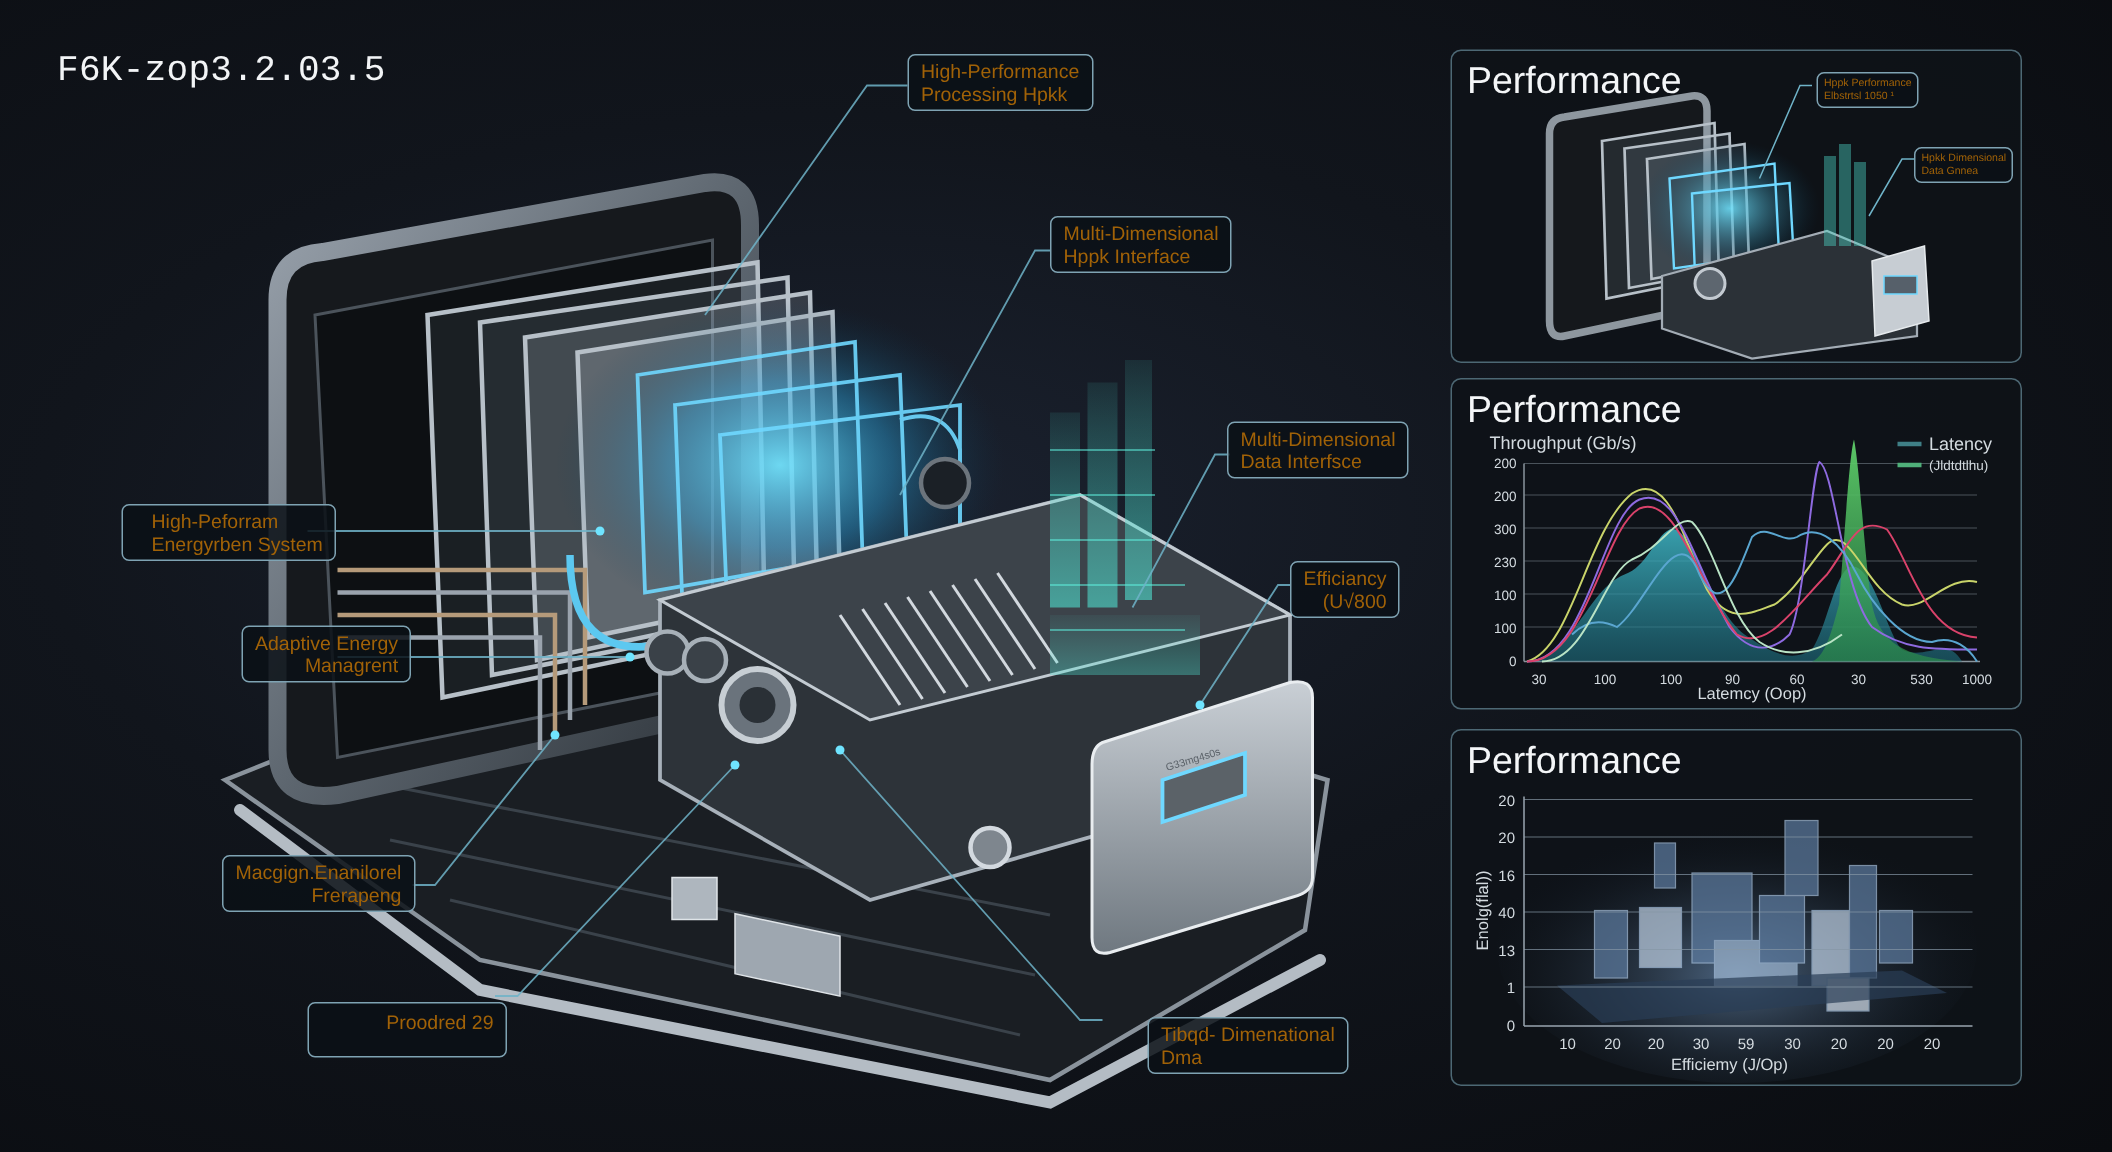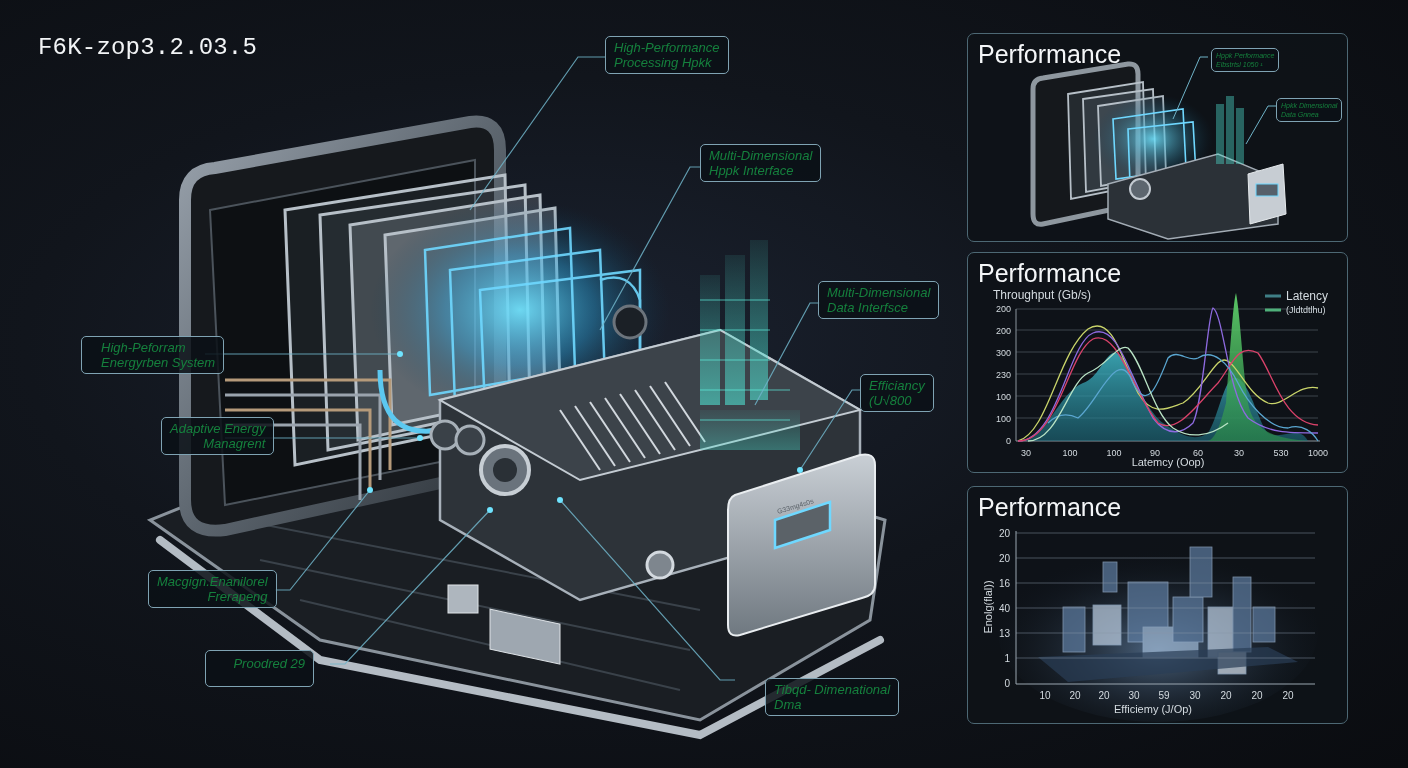--- a/index.html
+++ b/index.html
@@ -15,26 +15,25 @@
     font-size: 24px; color: #f2f4f6; letter-spacing: 0.2px; font-family: Liberation Mono, monospace;
   }
   
   .device-stage { position: absolute; left: 0; top: 0; width: 960px; height: 768px; }
   .device-svg { position: absolute; left: 0; top: 0; }
   .callout {
     position: absolute;
     border: 1.5px solid #7fa3b3;
     border-radius: 5px;
     background: rgba(10, 16, 22, 0.85);
-    color: #15803d;
+    color: #a16207;
     font-size: 13px;
     line-height: 15px;
     padding: 3px 8px;
     white-space: nowrap;
-    font-style: italic;
   }
   .callout .line { display: block; }
   .callout.right-align { text-align: right; }
 
   
   .panel {
     position: absolute;
     border: 1.5px solid #4d6874;
     border-radius: 7px;
     background: rgba(14, 18, 24, 0.92);
@@ -175,37 +174,37 @@
     <span class="line">Processing Hpkk</span>
   </div>
   <div class="callout" style="left:700px; top:144px;">
     <span class="line">Multi-Dimensional</span>
     <span class="line">Hppk Interface</span>
   </div>
   <div class="callout" style="left:818px; top:281px;">
     <span class="line">Multi-Dimensional</span>
     <span class="line">Data Interfsce</span>
   </div>
-  <div class="callout" style="left:860px; top:374px;">
+  <div class="callout" style="left:860px; top:374px;text-align:right;">
     <span class="line">Efficiancy</span>
     <span class="line">(U√800</span>
   </div>
   <div class="callout" style="left:81px; top:336px;padding-left:19px;">
     <span class="line">High-Peforram</span>
     <span class="line">Energyrben System</span>
   </div>
   <div class="callout right-align" style="left:113px; top:417px;margin-left:48px;">
     <span class="line">Adaptive Energy</span>
     <span class="line">Managrent</span>
   </div>
   <div class="callout right-align" style="left:148px; top:570px;">
     <span class="line">Macgign.Enanilorel</span>
     <span class="line">Frerapeng</span>
   </div>
-  <div class="callout right-align" style="left:205px; top:650px; width:109px; height:37px; padding-top:5px;">
+  <div class="callout right-align" style="left:205px; top:668px; width:133px; height:37px; padding-top:5px;">
     <span class="line">Proodred 29</span>
   </div>
   <div class="callout" style="left:765px; top:658px;margin-top:20px;">
     <span class="line">Tibqd- Dimenational</span>
     <span class="line">Dma</span>
   </div>
 </div>
 
 <div class="panel" style="left:967px; top:33px; width:381px; height:209px;">
   <svg width="381" height="209" viewBox="0 0 381 209">

